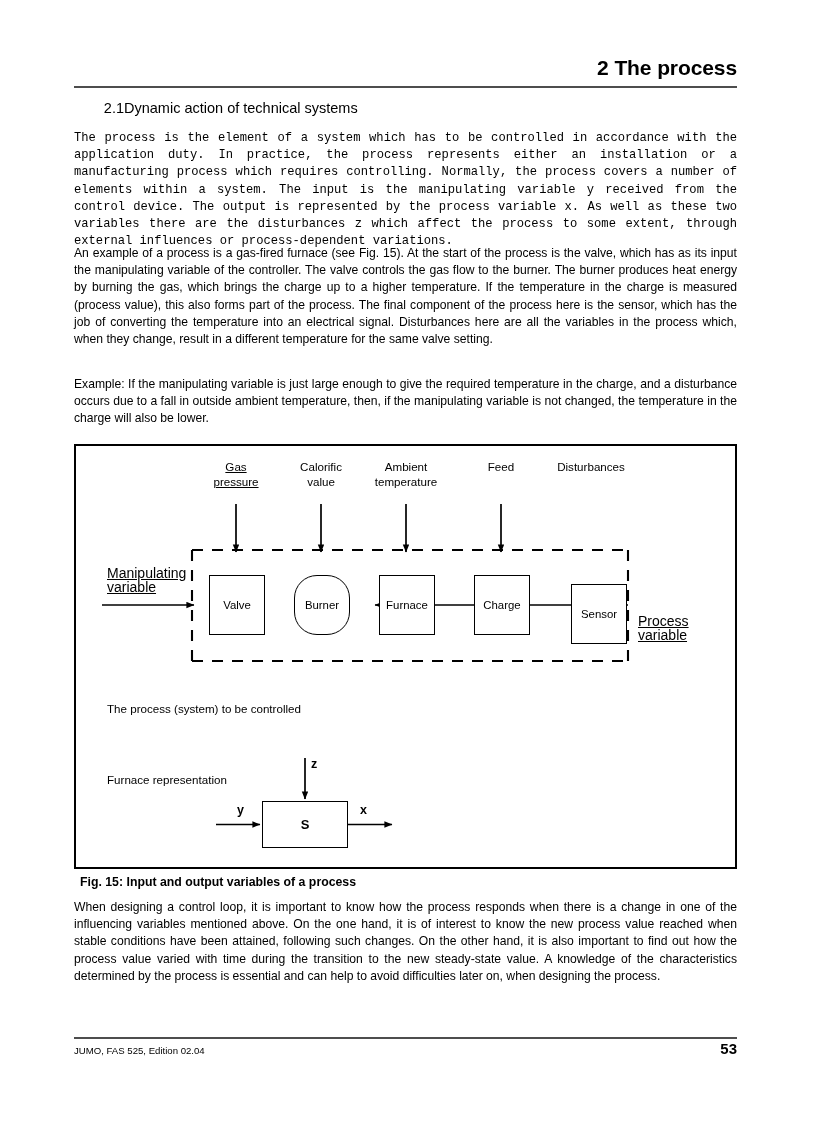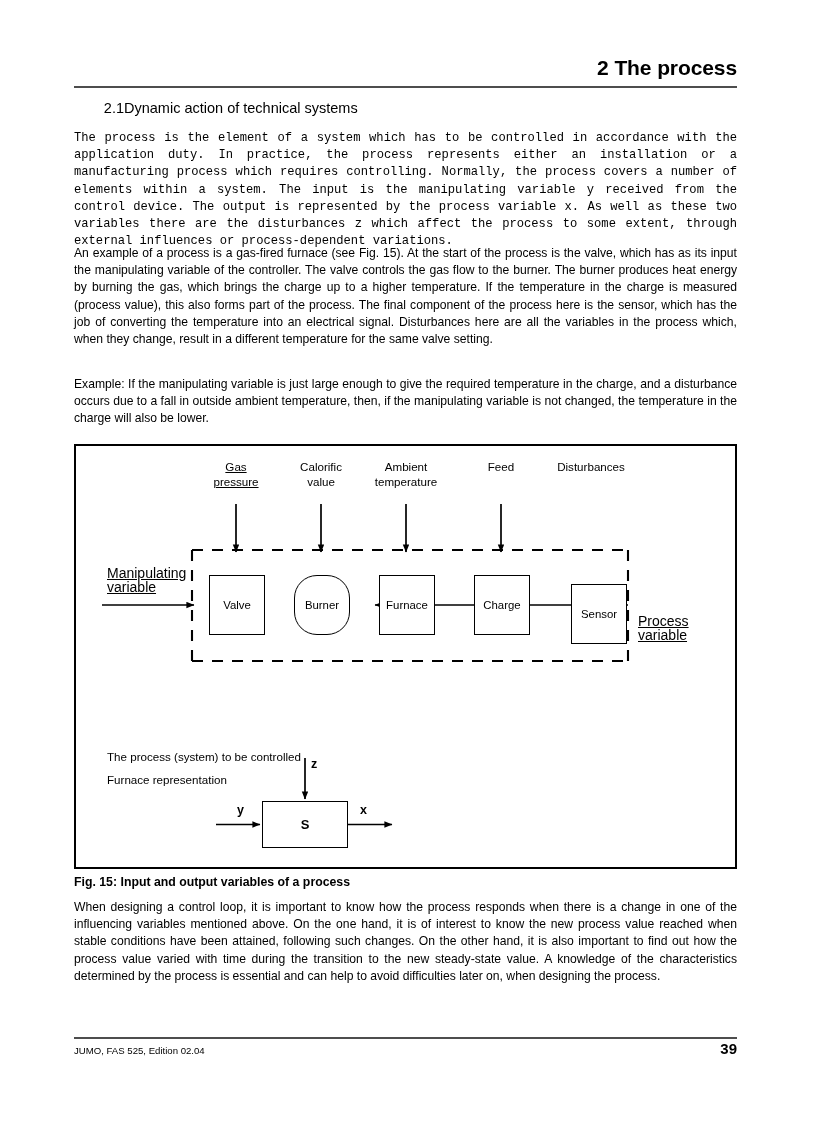--- a/index.html
+++ b/index.html
@@ -146,21 +146,21 @@
     position: absolute;
     left: 0; top: 0;
     width: 100%;
     height: 100%;
     overflow: visible;
   }
 
   
   .fig-caption {
     position: absolute;
-    left: 74px;
+    left: 80px;
     top: 875px;
     width: 663px;
     font-size: 12.3px;
     font-weight: bold;
   }
 
   
   .foot-rule {
     position: absolute;
     left: 74px;
@@ -246,34 +246,34 @@
           <div class="proc-box" style="left: 398px; top: 129px;">Charge</div>
           <div class="proc-box" style="left: 483px; top: 138px; margin-left: 12px;">Sensor</div>
         </div>
 
       <div class="side-label" id="input-label" style="left:31px; top:120px; width:86px;">Manipulating
 variable</div>
 
       <div class="side-label" id="output-label" style="left:562px; top:120px; width:86px;margin-top:48px;">Process
 variable</div>
 
-      <div class="caption-inner" style="left:31px; top:256px;margin-top:48px;">The process (system) to be controlled</div>
+      <div class="caption-inner" style="left:31px; top:256px;">The process (system) to be controlled</div>
 
       <div class="caption-inner" style="left:31px; top:327px;">Furnace representation</div>
 
       <div class="sym-box" style="left:186px; top:355px; width:86px; height:47px;">S</div>
 
       <div class="sym-var" style="left:161px; top:357px;">y</div>
       <div class="sym-var" style="left:284px; top:357px;">x</div>
       <div class="sym-var" style="left:235px; top:311px;">z</div>
 
     </div>
   </div>
 
   <div class="fig-caption">Fig. 15: Input and output variables of a process</div>
 
   <div class="para" id="para-4">When designing a control loop, it is important to know how the process responds when there is a change in one of the influencing variables mentioned above. On the one hand, it is of interest to know the new process value reached when stable conditions have been attained, following such changes. On the other hand, it is also important to find out how the process value varied with time during the transition to the new steady-state value. A knowledge of the characteristics determined by the process is essential and can help to avoid difficulties later on, when designing the process.</div>
 
   <div class="foot-rule"></div>
   <div class="foot-left">JUMO, FAS 525, Edition 02.04</div>
-  <div class="foot-right">39</div>
+  <div class="foot-right">53</div>
 
 </div>
 
 </body></html>

